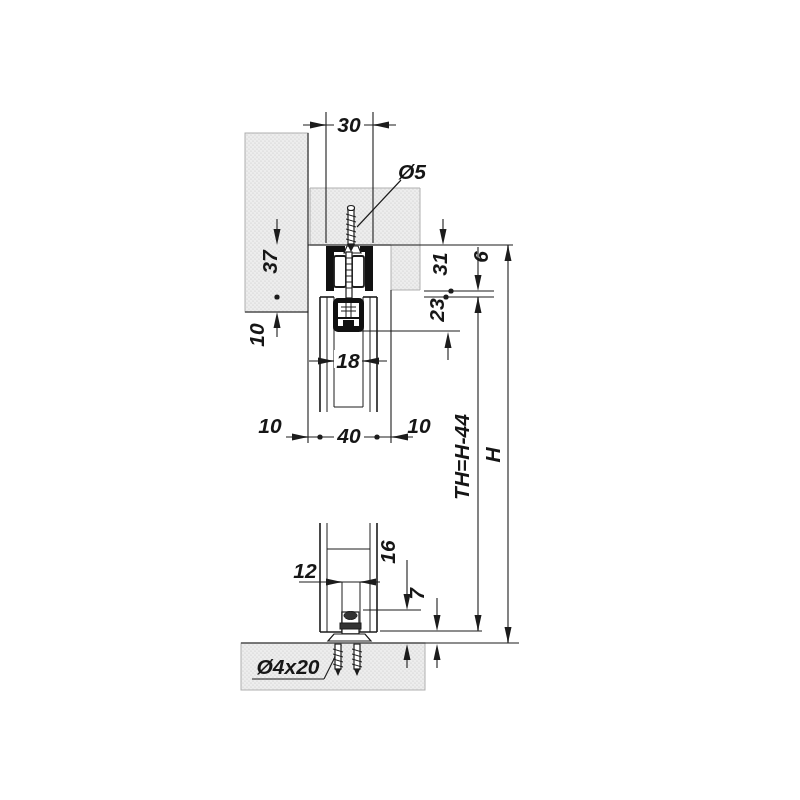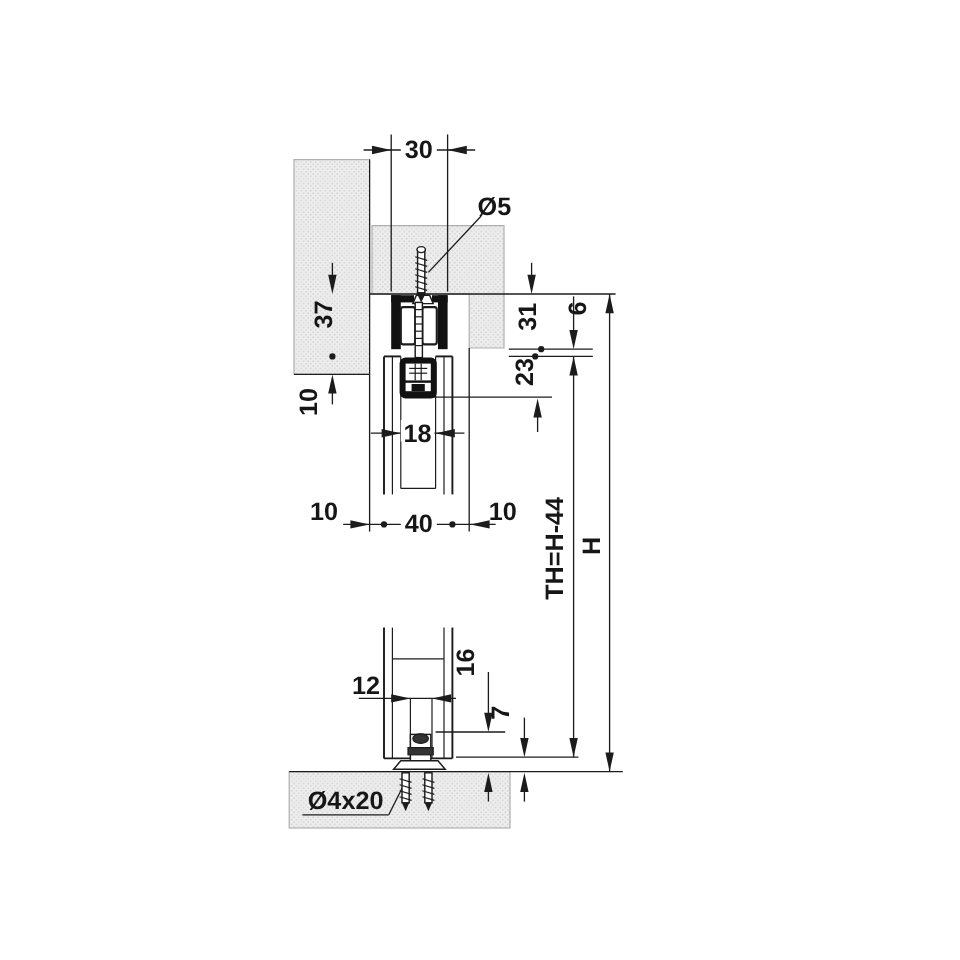--- a/index.html
+++ b/index.html
@@ -1,21 +1,21 @@
 <!DOCTYPE html>
 <html style="--bg: #ffffff; --panel: #ededed; --stipple: #c6c6c6; --pedge: #b0b0b0; --line: #1c1c1c; --fit: #111111; --txt: #161616;"><head>
 <meta charset="utf-8">
 <style>
   :root{
     --bg:#ffffff; --panel:#ededed; --stipple:#c6c6c6; --pedge:#b0b0b0;
     --line:#1c1c1c; --fit:#111111; --txt:#161616;
   }
   html,body{margin:0;padding:0;background:var(--bg);}
   .stage{width:800px;height:800px;position:relative;background:var(--bg);
-         font-family:"Liberation Sans", sans-serif;}
+         font-family:"Liberation Sans", sans-serif;font-style:italic;}
   svg{display:block}
   .panel{fill:url(#stip);stroke:var(--pedge);stroke-width:1;}
   .obj{stroke:var(--line);stroke-width:1.6;fill:none;}
   .objthin{stroke:var(--line);stroke-width:1;fill:none;}
   .ext{stroke:var(--line);stroke-width:1.1;fill:none;}
   .blk{fill:var(--fit);stroke:none;}
   .wht{fill:#ffffff;stroke:var(--line);stroke-width:1.8;}
   .whtthin{fill:#ffffff;stroke:var(--line);stroke-width:1.2;}
   .dk{fill:#333333;stroke:var(--line);stroke-width:1;}
   .arr{fill:var(--line);stroke:none;}

